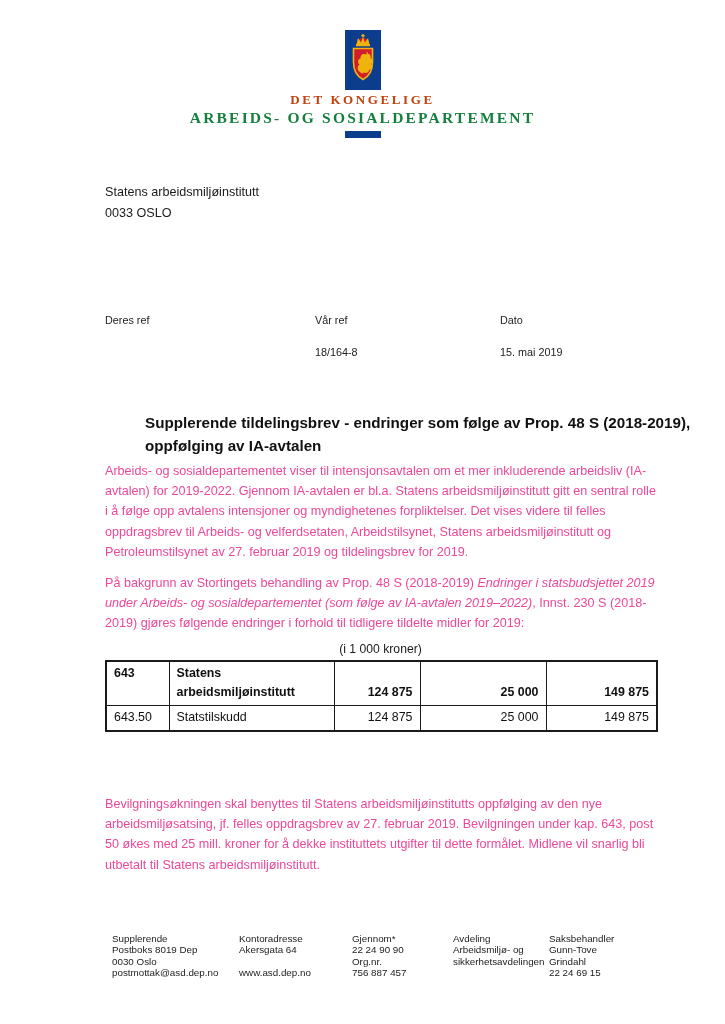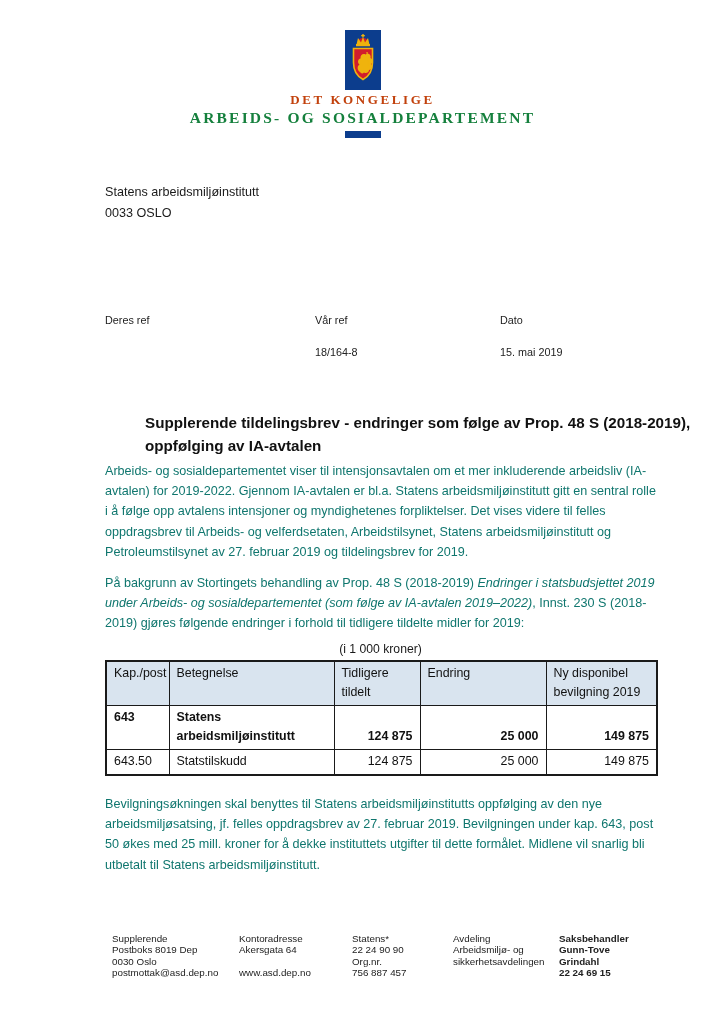--- a/index.html
+++ b/index.html
@@ -37,21 +37,21 @@
   .ref-col{position:absolute;top:0;}
   .ref-col .ref-value{margin-top:20px;}
   .ref-deres{left:0;}
   .ref-var{left:210px;}
   .ref-dato{left:395px;}
   
   .title{
     position:absolute;left:105px;top:411px;width:556px;
     font-size:15.2px;font-weight:700;line-height:23px;color:#111;margin-left:40px;
   }
-  .para{position:absolute;left:105px;width:556px;font-size:12.6px;line-height:20.2px;color:#0f766e;}
+  .para{position:absolute;left:105px;width:556px;font-size:12.6px;line-height:20.2px;color:#ec4899;}
   .p1{top:461px;}
   .p2{top:573px;}
   .p3{top:794px;}
   .italic{font-style:italic;}
   .kroner-note{
     position:absolute;left:105px;top:642px;width:551px;
     text-align:center;font-size:12.2px;
   }
   
   .money-table{
@@ -73,21 +73,21 @@
   .row-sum{height:41px;}
   .row-post{height:20px;padding-left:44px;}
   
   .footer{position:absolute;left:112px;top:933px;width:560px;font-size:9.8px;color:#222;}
   .f-col{position:absolute;top:0;}
   .f-col div{height:11.4px;line-height:11.4px;white-space:nowrap;}
   .f1{left:0;}
   .f2{left:127px;}
   .f3{left:240px;}
   .f4{left:341px;}
-  .f5{left:447px;font-weight:bold;}
+  .f5{left:437px;}
 </style>
 </head>
 <body>
 
 <div class="page">
 
   <div class="letterhead">
     <div class="crest-band">
       <svg width="30" height="54" viewBox="0 0 60 108">
 
@@ -140,27 +140,20 @@
 
   <table class="money-table">
     <colgroup>
       <col style="width:63px">
         <col style="width:165px">
         <col style="width:86px">
         <col style="width:126px">
         <col style="width:111px">
     </colgroup>
     <tbody>
-        <tr class="thead">
-      <td>Kap./post</td>
-      <td>Betegnelse</td>
-      <td>Tidligere tildelt</td>
-      <td>Endring</td>
-      <td>Ny disponibel bevilgning 2019</td>
-    </tr>
     <tr class="row-sum">
       <td>643</td>
       <td>Statens arbeidsmiljøinstitutt</td>
       <td class="num">124 875</td>
       <td class="num">25 000</td>
       <td class="num">149 875</td>
     </tr>
     <tr class="row-post">
       <td>643.50</td>
       <td>Statstilskudd</td>
@@ -180,21 +173,21 @@
       <div>0030 Oslo</div>
       <div>postmottak@asd.dep.no</div>
     </div>
     <div class="f-col f2">
       <div>Kontoradresse</div>
       <div>Akersgata 64</div>
       <div></div>
       <div>www.asd.dep.no</div>
     </div>
     <div class="f-col f3">
-      <div>Statens*</div>
+      <div>Gjennom*</div>
       <div>22 24 90 90</div>
       <div>Org.nr.</div>
       <div>756 887 457</div>
     </div>
     <div class="f-col f4">
       <div>Avdeling</div>
       <div>Arbeidsmiljø- og</div>
       <div>sikkerhetsavdelingen</div>
       <div></div>
     </div>

